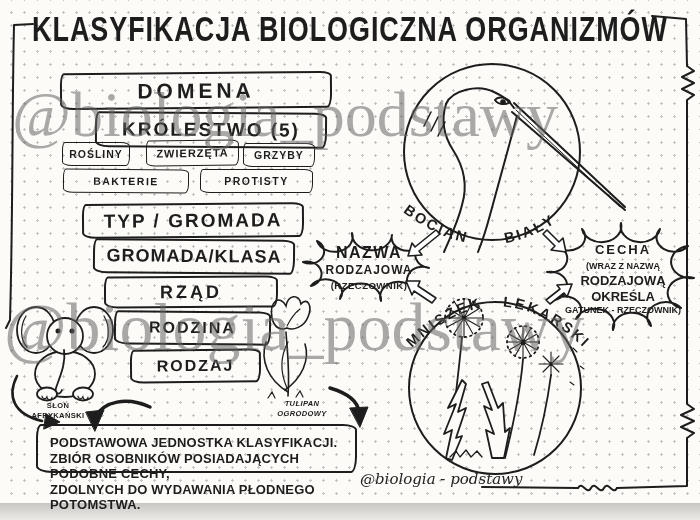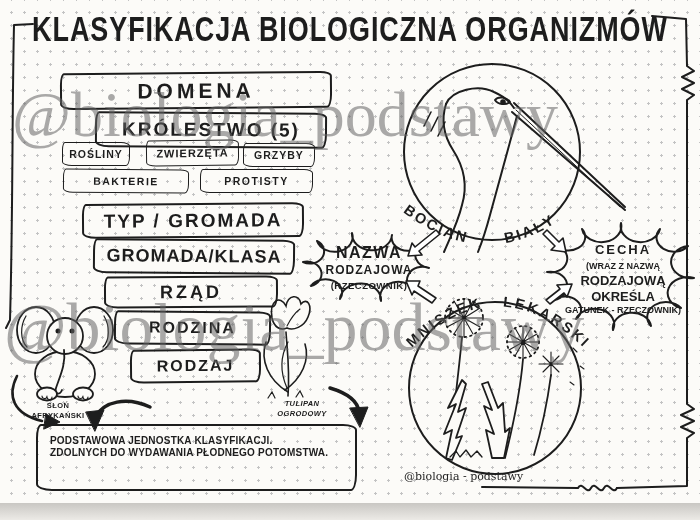--- a/index.html
+++ b/index.html
@@ -9,31 +9,31 @@
     background-size:13px 13px;background-position:5px 6px;color:#1d1d1d;}
   .page-edge{position:absolute;left:0;top:503px;width:700px;height:17px;
     background:linear-gradient(#c9c7c3,#eceae6);}
   .art{position:absolute;left:0;top:0;z-index:1;}
   .title{position:absolute;left:0;top:10px;width:700px;text-align:center;z-index:2;
     font-size:29px;font-weight:bold;letter-spacing:1px;transform:scale(.93,1.2);transform-origin:50% 0;}
   .sketch-box{position:absolute;z-index:2;border:2.2px solid #1d1d1d;background:transparent;
     display:flex;align-items:center;justify-content:center;font-weight:bold;white-space:nowrap;
     border-radius:4px 12px 5px 14px / 12px 5px 14px 6px;}
   .chip{border-width:1.8px;border-radius:3px 9px 4px 10px / 8px 4px 9px 4px;}
-  .defbox{position:absolute;left:36px;top:424px;width:321px;height:67px;z-index:2;
+  .defbox{position:absolute;left:36px;top:424px;width:321px;height:49px;z-index:2;
     border:2.4px solid #1d1d1d;border-radius:5px 14px 6px 16px / 14px 6px 16px 7px;
-    padding:9px 0 0 12px;box-sizing:border-box;font-weight:bold;font-size:10px;
+    padding:9px 0 0 12px;box-sizing:border-box;font-weight:bold;font-size:13px;
     letter-spacing:.2px;line-height:1.55;}
   .cloud-text{position:absolute;z-index:2;text-align:center;font-weight:bold;line-height:1.25;}
   .small-label{position:absolute;z-index:2;text-align:center;font-weight:bold;
     font-size:7.5px;letter-spacing:.4px;line-height:1.3;}
   .watermark{position:absolute;z-index:5;font-family:"Liberation Serif","DejaVu Serif",serif;
     color:rgba(100,100,100,0.55);white-space:nowrap;pointer-events:none;}
   .signature{position:absolute;left:360px;top:470px;z-index:3;
-    font-family:"DejaVu Serif",serif;font-size:11px;color:#242424;margin-left:44px;}
+    font-family:"DejaVu Serif",serif;font-style:italic;font-size:15px;color:#242424;}
   .l1{line-height:1.2;}
 </style>
 </head>
 <body>
 
 <div class="page">
 
   <svg class="art" width="700" height="520" viewBox="0 0 700 520">
     <defs>
       <path id="storkArc" d="M398,208 Q492,284 582,202"></path>
@@ -160,20 +160,21 @@
   <div class="sketch-box chip" style="left:200px;top:169px;width:111px;height:22px;font-size:10.5px;letter-spacing:1.5px;">PROTISTY</div>
 
   <div class="sketch-box" style="left:82px;top:203px;width:218px;height:31px;font-size:19px;letter-spacing:2px;transform:rotate(-0.5deg);">TYP / GROMADA</div>
   <div class="sketch-box" style="left:93px;top:239px;width:198px;height:31px;font-size:18px;letter-spacing:1px;transform:rotate(0.5deg);">GROMADA/KLASA</div>
   <div class="sketch-box" style="left:104px;top:276px;width:170px;height:28px;font-size:18px;letter-spacing:3px;transform:rotate(-0.4deg);">RZĄD</div>
   <div class="sketch-box" style="left:114px;top:311px;width:153px;height:30px;font-size:16px;letter-spacing:2px;transform:rotate(0.5deg);">RODZINA</div>
   <div class="sketch-box" style="left:130px;top:349px;width:127px;height:30px;font-size:16px;letter-spacing:2px;transform:rotate(-0.6deg);">RODZAJ</div>
 
   <div class="defbox">
     <div class="l1">PODSTAWOWA JEDNOSTKA KLASYFIKACJI.</div>
+    <div class="l1">ZBIÓR OSOBNIKÓW POSIADAJĄCYCH PODOBNE CECHY,</div>
     <div class="l1">ZDOLNYCH DO WYDAWANIA PŁODNEGO POTOMSTWA.</div>
   </div>
 
   <div class="cloud-text" style="left:305px;top:243px;width:128px;">
     <div style="font-size:16px;letter-spacing:1.5px;">NAZWA</div>
     <div style="font-size:12px;letter-spacing:1px;">RODZAJOWA</div>
     <div style="font-size:9.5px;letter-spacing:.5px;margin-top:2px;">(RZECZOWNIK)</div>
   </div>
   <div class="cloud-text" style="left:552px;top:242px;width:142px;">
     <div style="font-size:13px;letter-spacing:2px;">CECHA</div>

